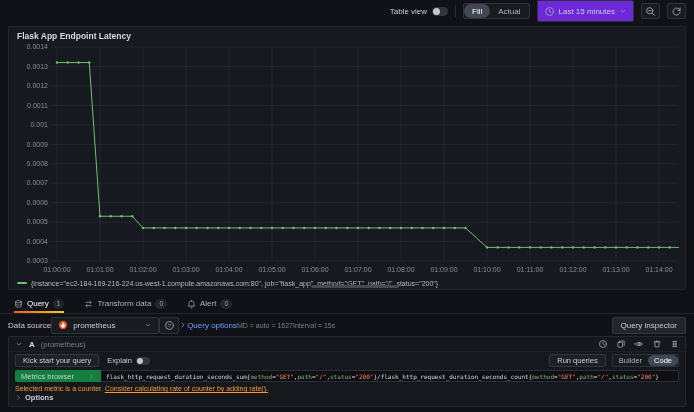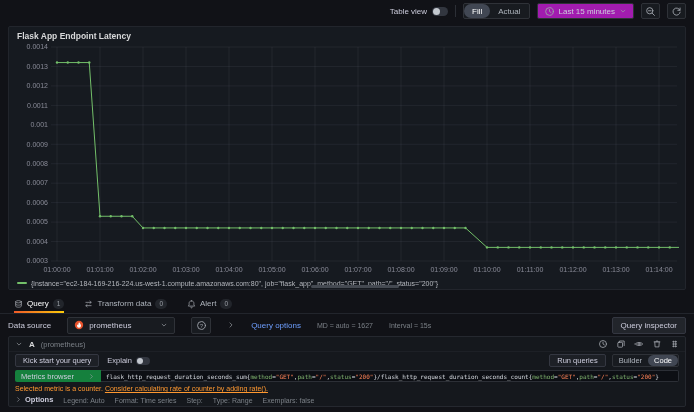--- a/index.html
+++ b/index.html
@@ -13,21 +13,21 @@
 
   
   .topbar { height:22px; display:flex; align-items:center; justify-content:flex-end; gap:7px; padding:0 8px; }
   .tb-group { display:flex; align-items:center; gap:5px; font-size:8px; color:#ccccdc; }
   .divider-v { width:1px; height:12px; background:#2c2f36; }
   .toggle { width:16px; height:9px; background:#32363f; border-radius:5px; position:relative; display:inline-block; cursor:pointer; }
   .toggle .knob { position:absolute; left:1px; top:1px; width:7px; height:7px; border-radius:50%; background:#c3c8cf; }
   .seg-group { display:flex; border:1px solid #2f3238; border-radius:2px; overflow:hidden; height:16px; background:#181b20; }
   .seg { padding:0 8px; display:flex; align-items:center; font-size:8px; color:#aeb4bc; cursor:pointer; }
   .seg.active { background:#414753; color:#ffffff;border-radius:7px; }
-  .tb-btn { display:flex; align-items:center; gap:4px; height:16px; padding:0 6px; border:1px solid #2f3238; border-radius:2px; font-size:8px; background:#a21caf; cursor:pointer; }
+  .tb-btn { display:flex; align-items:center; gap:4px; height:22px; padding:0 6px; border:1px solid #2f3238; border-radius:2px; font-size:8px; background:#6d28d9; cursor:pointer; }
   .icon-btn { width:19px; height:16px; border:1px solid #2f3238; border-radius:2px; display:flex; align-items:center; justify-content:center; background:#181b20; cursor:pointer; }
 
   
   .panel { margin:4px 8px 4px; height:264px; background:#161a20; border:1px solid #22252c; border-radius:2px; padding:2px 6px 0; position:relative; }
   .panel-title { height:14px; font-size:8.5px; font-weight:700; color:#d8d9da; padding-left:2px; display:flex; align-items:center; }
   svg.chart { display:block; }
   .axis-label { font-size:7px; fill:rgba(204,204,220,.62); stroke:none; }
   .gridline { stroke:rgba(204,204,220,.07); stroke-width:1; }
   .legend-row { display:flex; align-items:center; gap:4px; height:12px; padding-left:2px; }
   .legend-swatch { width:10px; height:2px; border-radius:1px; background:#73bf69; flex:none; }
@@ -35,21 +35,21 @@
   .legend-scrollbar { position:absolute; left:302px; bottom:1px; width:88px; height:3px; border-radius:2px; background:#454a52; }
 
   
   .tabs { display:flex; align-items:stretch; gap:20px; padding:0 14px; height:20px; border-bottom:1px solid #22252c; }
   .tab { display:flex; align-items:center; gap:4px; font-size:8px; color:#aeb4bc; cursor:pointer; position:relative; }
   .tab.active { color:#ffffff; }
   .tab.active::after { content:""; position:absolute; left:0; right:0; bottom:0; height:2px; background:linear-gradient(90deg,#f05a28,#fbca0a); }
   .count-badge { font-size:6.5px; background:#22252b; color:#9da1a8; border-radius:6px; padding:0 4px; height:10px; line-height:10px; }
 
   
-  .ds-row { display:flex; align-items:center; gap:16px; padding:0 8px; height:22px; }
+  .ds-row { display:flex; align-items:center; gap:0; padding:0 8px; height:22px; }
   .ds-label { font-size:8px; color:#ccccdc; }
   .ds-picker { display:flex; align-items:center; gap:5px; height:17px; padding:0 6px; background:#181b20; border:1px solid #2f3238; border-radius:2px; min-width:108px; cursor:pointer; }
   .ds-picker .name { font-size:8px; color:#ccccdc; flex:1; }
   .sq-btn { width:20px; height:17px; border:1px solid #2f3238; border-radius:2px; display:flex; align-items:center; justify-content:center; background:#181b20; cursor:pointer; }
   .q-options-link { font-size:8px; color:#6e9fff; cursor:pointer; }
   .muted-info { font-size:7px; color:#7b8087; }
   .flex-spacer { flex:1; }
   .btn-secondary { height:17px; padding:0 8px; font-size:8px; color:#ccccdc; border:1px solid #343741; background:#22252b; border-radius:2px; display:flex; align-items:center; cursor:pointer; }
 
   
@@ -67,21 +67,21 @@
   .seg-group.sm { height:13px; }
   .seg-group.sm .seg { font-size:7.5px; padding:0 6px; }
   .q-code-row { display:flex; align-items:stretch; padding:1px 6px; height:14px; }
   .metrics-browser-btn { display:flex; align-items:center; gap:14px; font-size:7.5px; color:#ccccdc; background:#15803d; padding:0 6px; border-radius:2px 0 0 2px; white-space:nowrap; cursor:pointer; }
   .code-input { flex:1; background:#0d0f14; border:1px solid #2c2f36; border-left:none; border-radius:0 2px 2px 0; padding:0 5px; display:flex; align-items:center; white-space:nowrap; overflow:hidden; font-family:"DejaVu Sans Mono", monospace; font-size:6px; cursor:text; }
   .tok-metric, .tok-punct, .tok-operator { color:#d4d8de; }
   .tok-label { color:#7eb26d; }
   .tok-string { color:#ff8357; }
   .q-warning { padding:1px 6px 1px; font-size:7px; color:#ff9830; height:10px; line-height:9px; }
   .q-warning .warn-link { text-decoration:underline; cursor:pointer; }
-  .q-options { display:flex; align-items:flex-end; gap:10px; padding:0 6px 2px; height:13px; }
+  .q-options { display:flex; align-items:flex-start; gap:10px; padding:0 6px 2px; height:13px;flex-direction:column; }
   .q-options .opt-title { font-size:7.5px; color:#ccccdc; font-weight:700; display:flex; align-items:center; gap:3px; }
   .q-options .opt-item { font-size:7px; color:#7b8087; }
 </style>
 </head>
 <body>
 
 <div class="app">
 
   <div class="topbar">
     <div class="tb-group">

